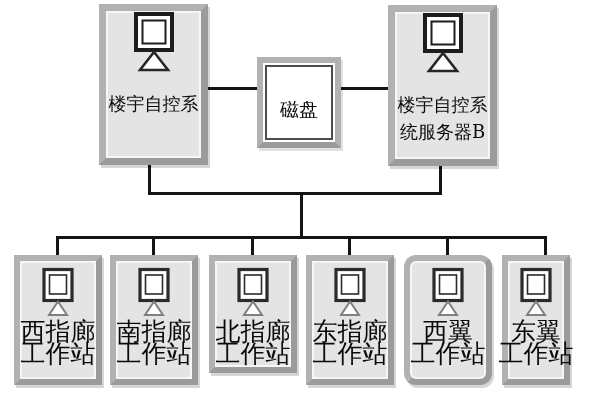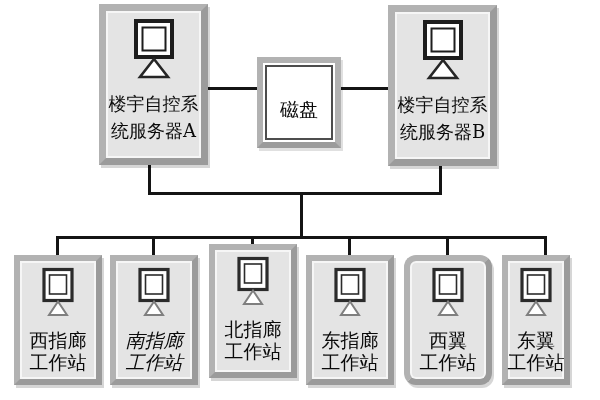--- a/index.html
+++ b/index.html
@@ -20,29 +20,29 @@
     display:flex;flex-direction:column;align-items:center;
   }
   .gray-node{
     border:7px solid var(--box-border,#b2b2b2);
     border-bottom-color:var(--box-border-dark,#9b9b9b);
     border-right-color:var(--box-border-dark,#9b9b9b);
     background:var(--box-fill,#e4e4e4);
     box-shadow:2px 3px 0 rgba(0,0,0,0.16), inset 0 0 0 2px #f6f6f6;
   }
   .ws{border-width:6px;}
-  .server{padding-top:7px;}
+  .server{gap:7px;}
   .ws{padding-top:6px;}
   .label{
     text-align:center;color:var(--text,#0a0a0a);
     z-index:2;white-space:nowrap;
   }
   .label span{display:block;white-space:nowrap;}
   .server .label{font-size:18px;line-height:27px;margin-top:8px;}
-  .ws .label{font-size:19px;line-height:22px;margin-top:12px;}
+  .ws .label{font-size:25px;line-height:22px;margin-top:4px;}
   
   .storage{
     border:6px solid var(--box-border,#b2b2b2);
     border-bottom-color:var(--box-border-dark,#9b9b9b);
     background:var(--storage-fill,#fff);
     padding:2px;
     box-shadow:2px 3px 0 rgba(0,0,0,0.12);
   }
   .storage-inner{
     box-sizing:border-box;width:100%;height:100%;
@@ -75,21 +75,20 @@
   <div class="node gray-node server" style="left:99px;top:4px;width:109px;height:161px;">
     <span class="icon">
       <svg viewBox="0 0 46 64" width="46" height="64" aria-hidden="true">
         <rect x="5" y="3" width="36" height="36" fill="#fff" stroke="#1d1d1d" stroke-width="4"></rect>
         <rect x="11.5" y="9.5" width="23" height="23" fill="none" stroke="#1d1d1d" stroke-width="2"></rect>
         <polygon points="23,41 9,59 37,59" fill="#fff" stroke="#262626" stroke-width="2.6"></polygon>
       </svg>
     </span>
     <div class="label">
       <span>楼宇自控系</span>
-      <span>统服务器A</span>
     </div>
   </div>
 
   <div class="node storage" style="left:257px;top:57px;width:84px;height:91px;">
     <div class="storage-inner">
       <div class="label">
         <span>磁盘</span>
       </div>
     </div>
   </div>
@@ -115,35 +114,35 @@
         <rect x="9.5" y="8" width="17" height="19" fill="none" stroke="#2b2b2b" stroke-width="1.6"></rect>
         <polygon points="18,34.5 9,48 27,48" fill="#fff" stroke="#7f7f7f" stroke-width="2"></polygon>
       </svg>
     </span>
     <div class="label">
       <span>西指廊</span>
       <span>工作站</span>
     </div>
   </div>
 
-  <div class="node gray-node ws" style="left:110px;top:255px;width:88px;height:130px;font-style:italic;">
+  <div class="node gray-node ws" style="left:110px;top:255px;width:88px;height:130px;">
     <span class="icon">
       <svg viewBox="0 0 36 50" width="36" height="50" aria-hidden="true">
         <rect x="4" y="2.5" width="28" height="31" fill="#fff" stroke="#2b2b2b" stroke-width="3.2"></rect>
         <rect x="9.5" y="8" width="17" height="19" fill="none" stroke="#2b2b2b" stroke-width="1.6"></rect>
         <polygon points="18,34.5 9,48 27,48" fill="#fff" stroke="#7f7f7f" stroke-width="2"></polygon>
       </svg>
     </span>
     <div class="label">
       <span>南指廊</span>
       <span>工作站</span>
     </div>
   </div>
 
-  <div class="node gray-node ws" style="left:209px;top:244px;width:88px;height:134px;">
+  <div class="node gray-node ws" style="left:209px;top:255px;width:88px;height:118px;">
     <span class="icon">
       <svg viewBox="0 0 36 50" width="36" height="50" aria-hidden="true">
         <rect x="4" y="2.5" width="28" height="31" fill="#fff" stroke="#2b2b2b" stroke-width="3.2"></rect>
         <rect x="9.5" y="8" width="17" height="19" fill="none" stroke="#2b2b2b" stroke-width="1.6"></rect>
         <polygon points="18,34.5 9,48 27,48" fill="#fff" stroke="#7f7f7f" stroke-width="2"></polygon>
       </svg>
     </span>
     <div class="label">
       <span>北指廊</span>
       <span>工作站</span>

